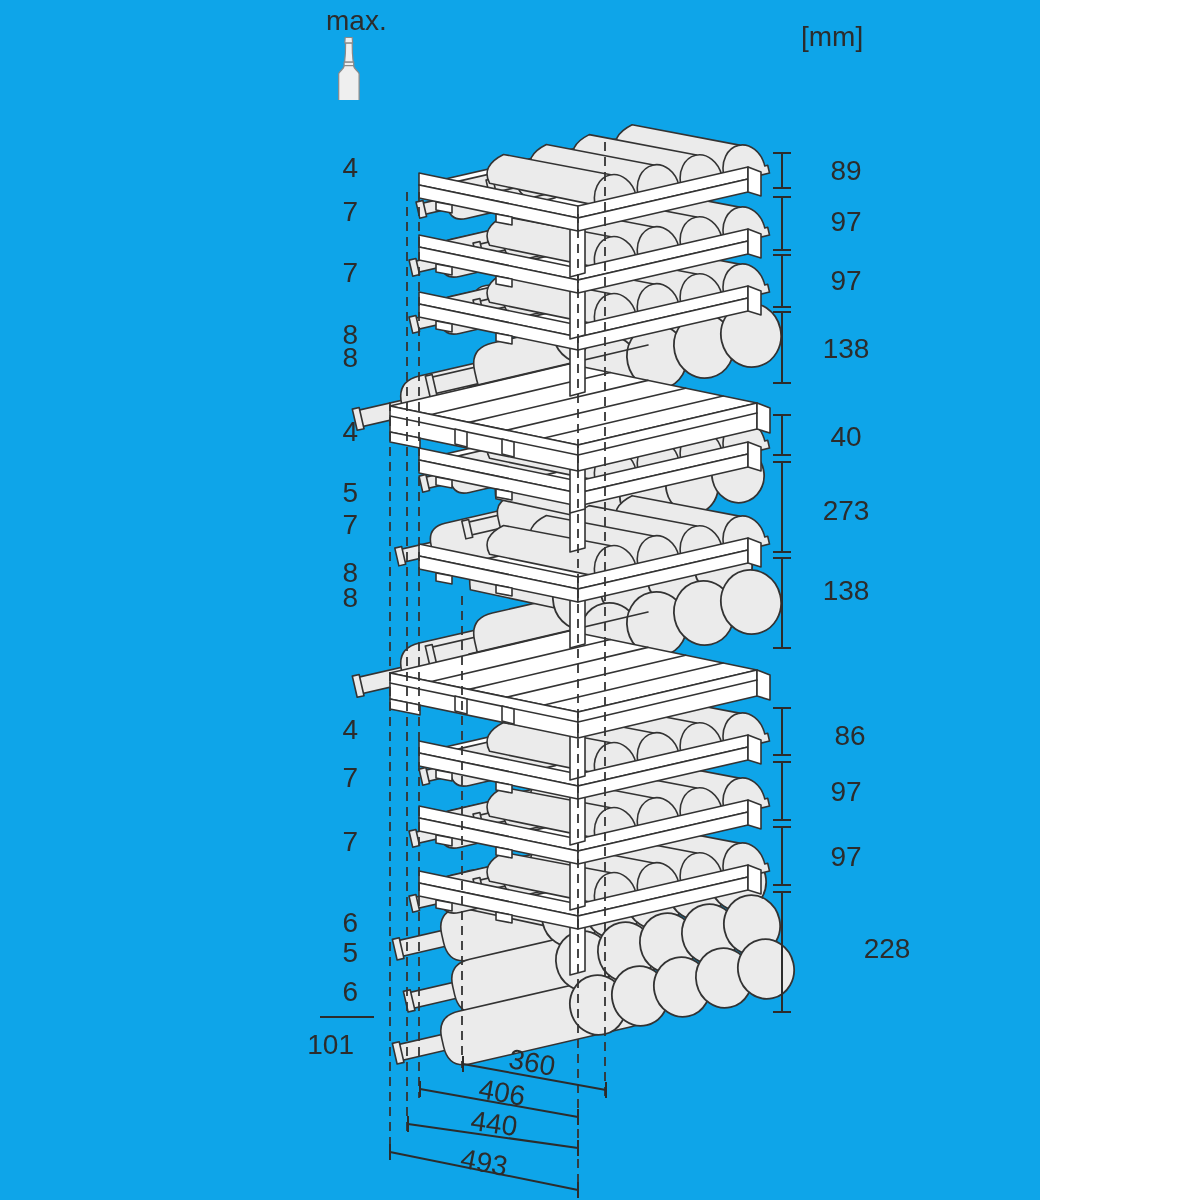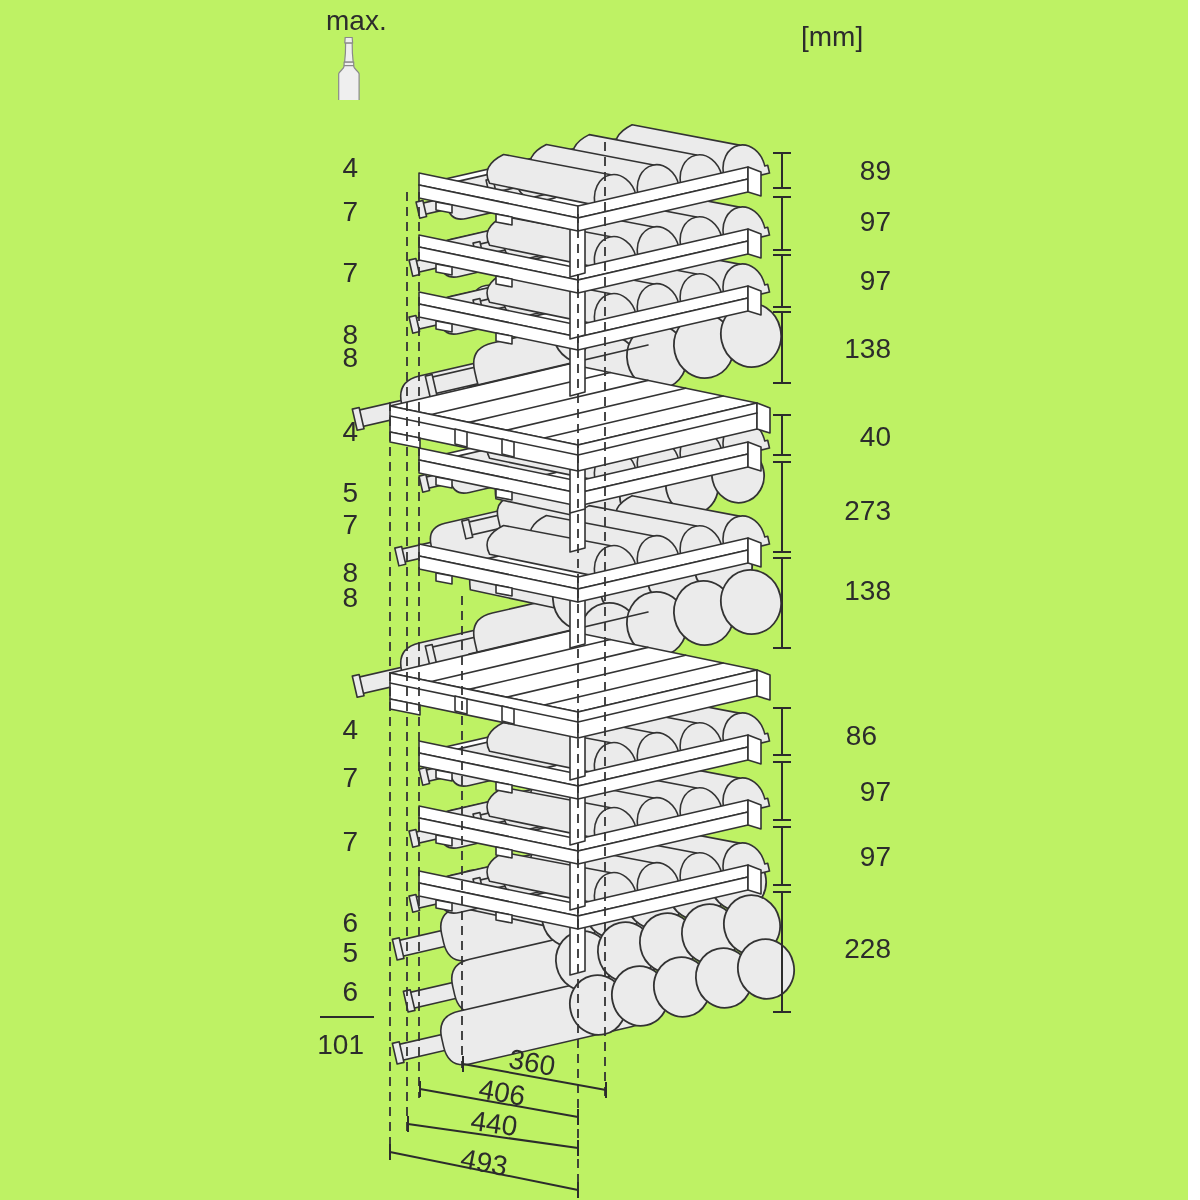--- a/index.html
+++ b/index.html
@@ -1,21 +1,21 @@
 <!DOCTYPE html>
 <html><head>
 <meta charset="utf-8">
 <style>
   html,body{margin:0;padding:0;background:#fff;}
-  .canvas{position:relative;width:1188px;height:1200px;background:#bef264;overflow:hidden;
+  .canvas{position:relative;width:1040px;height:1200px;background:#0ea5e9;overflow:hidden;
           font-family:"Liberation Sans",sans-serif;}
   #diagram{position:absolute;left:0;top:0;}
   .lbl{position:absolute;font-size:28px;font-weight:500;color:#2c2c2c;line-height:32px;white-space:nowrap;}
   .num{width:52px;text-align:right;}
-  .hgt{width:90px;text-align:right;}
+  .hgt{width:90px;text-align:center;}
   .dep{width:90px;text-align:center;transform-origin:50% 50%;}
   .sumline{position:absolute;left:320px;top:1016px;width:54px;border-top:2px solid #2c2c2c;}
   .maxlbl{left:326px;top:5px;}
   .unitlbl{left:801px;top:21px;}
   #bottle-icon{position:absolute;left:334px;top:36px;}
 </style>
 </head>
 <body>
 
 <div class="canvas">
@@ -440,31 +440,31 @@
   <div class="lbl num" style="left:306px;top:509px">7</div>
   <div class="lbl num" style="left:306px;top:557px">8</div>
   <div class="lbl num" style="left:306px;top:582px">8</div>
   <div class="lbl num" style="left:306px;top:714px">4</div>
   <div class="lbl num" style="left:306px;top:762px">7</div>
   <div class="lbl num" style="left:306px;top:826px">7</div>
   <div class="lbl num" style="left:306px;top:907px">6</div>
   <div class="lbl num" style="left:306px;top:937px">5</div>
   <div class="lbl num" style="left:306px;top:976px">6</div>
   <div class="sumline"></div>
-  <div class="lbl num" style="left:312px;top:1029px">101</div>
+  <div class="lbl num" style="left:302px;top:1029px">101</div>
 
   <div class="lbl hgt" style="left:801px;top:155px">89</div>
   <div class="lbl hgt" style="left:801px;top:206px">97</div>
   <div class="lbl hgt" style="left:801px;top:265px">97</div>
   <div class="lbl hgt" style="left:801px;top:333px">138</div>
   <div class="lbl hgt" style="left:801px;top:421px">40</div>
   <div class="lbl hgt" style="left:801px;top:495px">273</div>
   <div class="lbl hgt" style="left:801px;top:575px">138</div>
-  <div class="lbl hgt" style="left:787px;top:720px">86</div>
+  <div class="lbl hgt" style="left:805px;top:720px">86</div>
   <div class="lbl hgt" style="left:801px;top:776px">97</div>
   <div class="lbl hgt" style="left:801px;top:841px">97</div>
-  <div class="lbl hgt" style="left:801px;top:933px">228</div>
+  <div class="lbl hgt" style="left:842px;top:933px">228</div>
 
   <div class="lbl dep" style="left:487px;top:1047px;transform:rotate(10.3deg)">360</div>
   <div class="lbl dep" style="left:457px;top:1077px;transform:rotate(10deg)">406</div>
   <div class="lbl dep" style="left:449px;top:1108px;transform:rotate(7.7deg)">440</div>
   <div class="lbl dep" style="left:439px;top:1147px;transform:rotate(11.1deg)">493</div>
 </div>
 
 </body></html>

